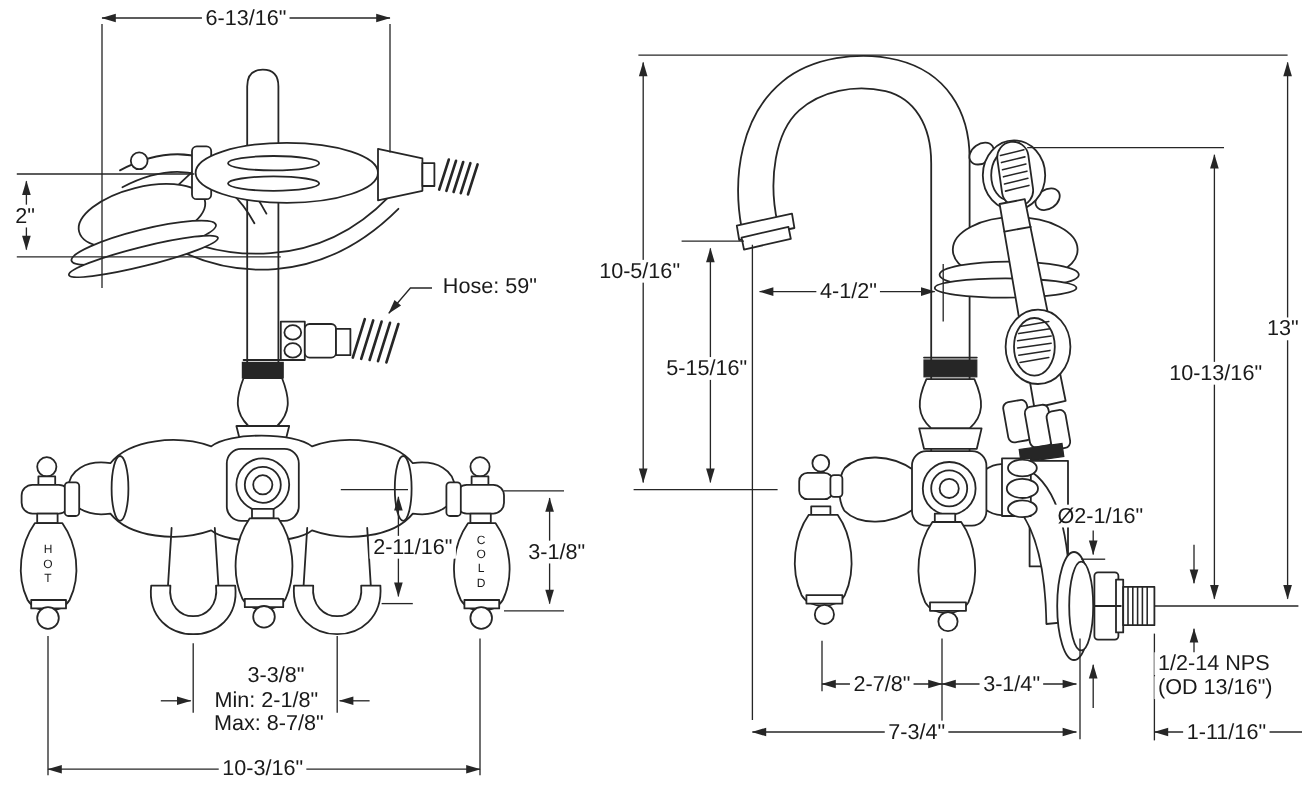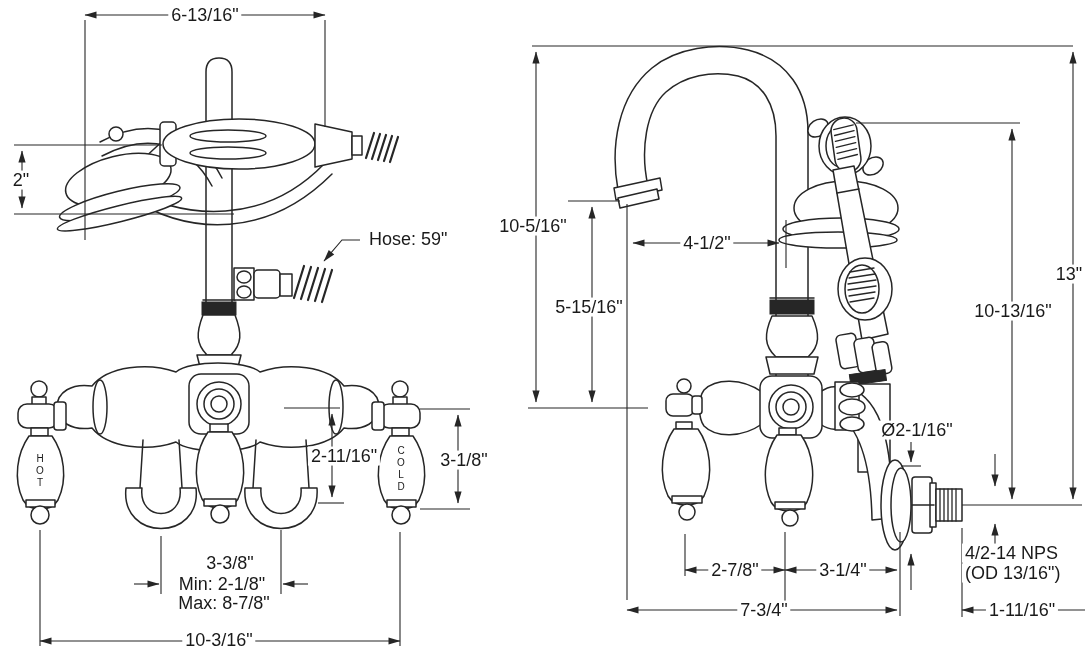--- a/index.html
+++ b/index.html
@@ -348,17 +348,17 @@
 
 <div class="lbl" style="left:533px;top:226px;">10-5/16"</div>
 <div class="lbl" style="left:589px;top:307px;">5-15/16"</div>
 <div class="lbl" style="left:707px;top:243px;">4-1/2"</div>
 <div class="lbl" style="left:1069px;top:274px;">13"</div>
 <div class="lbl" style="left:1013px;top:311px;">10-13/16"</div>
 <div class="lbl" style="left:917px;top:430px;">Ø2-1/16"</div>
 <div class="lbl" style="left:735px;top:570px;">2-7/8"</div>
 <div class="lbl" style="left:843px;top:570px;">3-1/4"</div>
 <div class="lbl" style="left:764px;top:610px;">7-3/4"</div>
-<div class="lbl la" style="left:962px;top:553px;">4/2-14 NPS</div>
+<div class="lbl la" style="left:962px;top:553px;">1/2-14 NPS</div>
 <div class="lbl la" style="left:962px;top:573px;">(OD 13/16")</div>
 <div class="lbl" style="left:1022px;top:610px;">1-11/16"</div>
 
 </div>
 
 </body></html>

